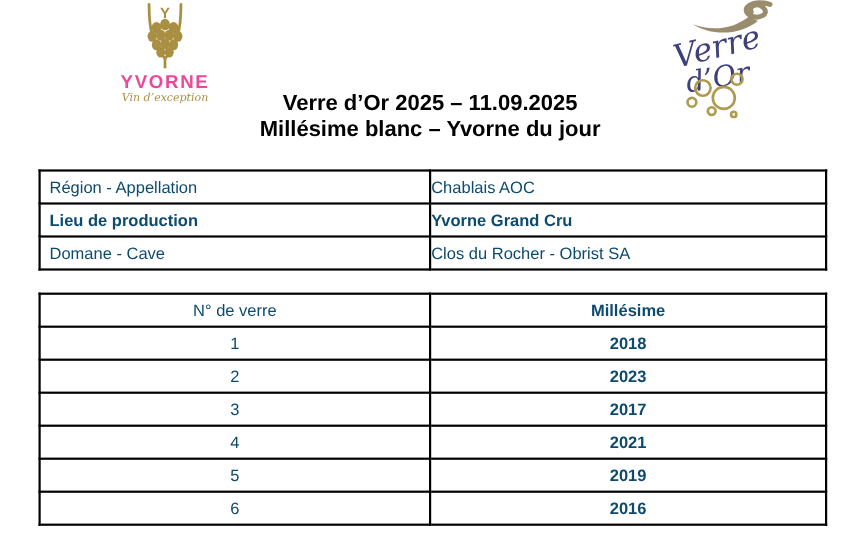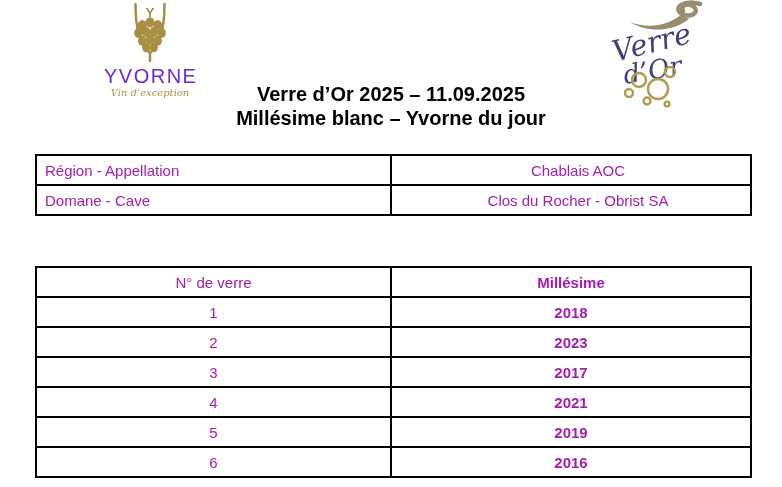--- a/index.html
+++ b/index.html
@@ -20,24 +20,24 @@
   
   .yvorne-logo {
     position: absolute;
     left: 104px;
     top: 2px;
     width: 92px;
     text-align: center;
   }
   .yvorne-logo svg { display: block; margin: 0 auto; }
   .yvorne-wordmark {
-    font-size: 20px;
-    font-weight: normal;
+    font-size: 17px;
+    font-weight: bold;
     letter-spacing: 1.5px;
-    color: #6d28d9;
+    color: #ec4899;
     margin-top: 1px;
     white-space: nowrap;
   }
   .yvorne-tagline {
     font-family: "DejaVu Serif", serif;
     font-style: italic;
     font-size: 10px;
     color: #a88f42;
     margin-top: -1px;
     white-space: nowrap;
@@ -62,34 +62,34 @@
   }
 
   
   table {
     border-collapse: collapse;
     table-layout: fixed;
     position: absolute;
     left: 35px;
     width: 715px;
     font-size: 15px;
-    color: #a21caf;
+    color: #0c4a6e;
   }
   td, th {
     border: 2px solid #000000;
     height: 28px;
     padding: 0;
     vertical-align: middle;
     font-weight: normal;
     overflow: hidden;
     white-space: nowrap;
   }
   .info-table { top: 154px; }
   .info-table td.label { text-align: left; padding-left: 8px; }
-  .info-table td.value { text-align: center; padding-left: 14px; }
+  .info-table td.value { text-align: left; }
   .info-table tr.bold td { font-weight: bold; }
 
   .grid-table { top: 266px; }
   .grid-table th, .grid-table td { text-align: center; }
   .grid-table .vintage, .grid-table th.vintage-h { font-weight: bold; }
 </style>
 </head>
 <body>
 
 <div class="page">
@@ -145,20 +145,24 @@
   <table class="info-table">
     <colgroup>
         <col style="width:355px">
         <col style="width:360px">
       </colgroup>
     <tbody>
         <tr>
       <td class="label">Région - Appellation</td>
       <td class="value">Chablais AOC</td>
     </tr>
+    <tr class="bold">
+      <td class="label">Lieu de production</td>
+      <td class="value">Yvorne Grand Cru</td>
+    </tr>
     <tr>
       <td class="label">Domane - Cave</td>
       <td class="value">Clos du Rocher - Obrist SA</td>
     </tr>
   </tbody>
     </table>
 
   <table class="grid-table">
     <colgroup>
         <col style="width:355px">

